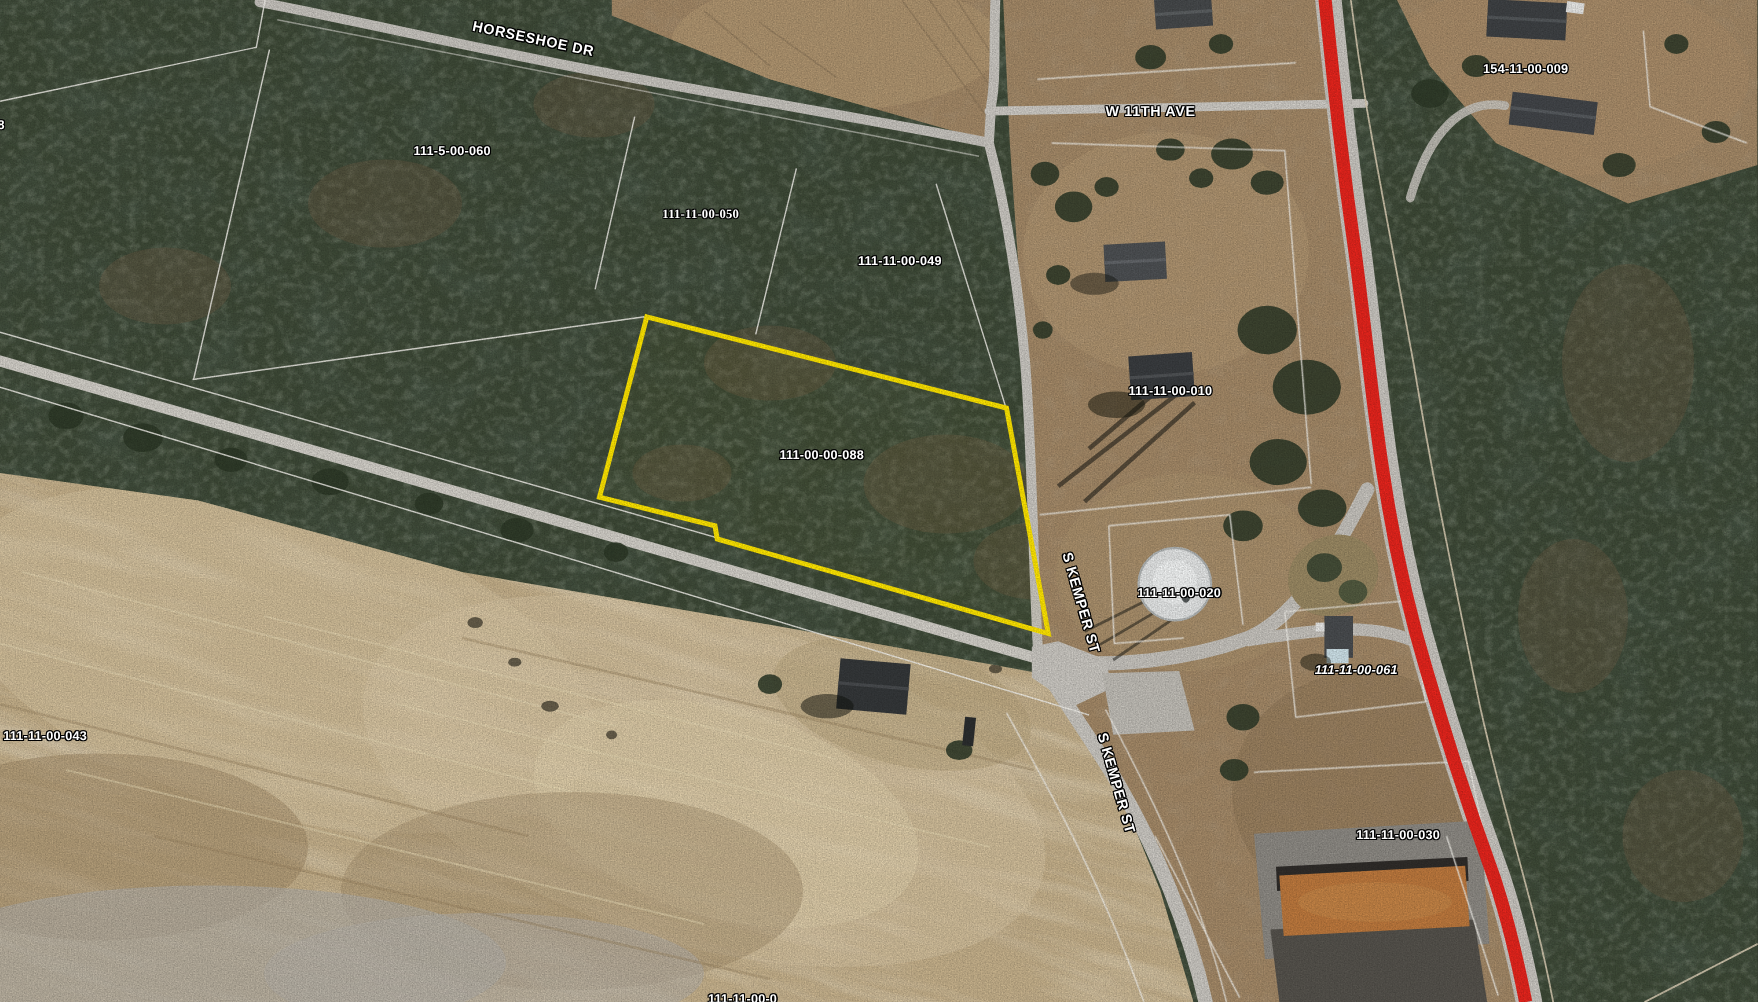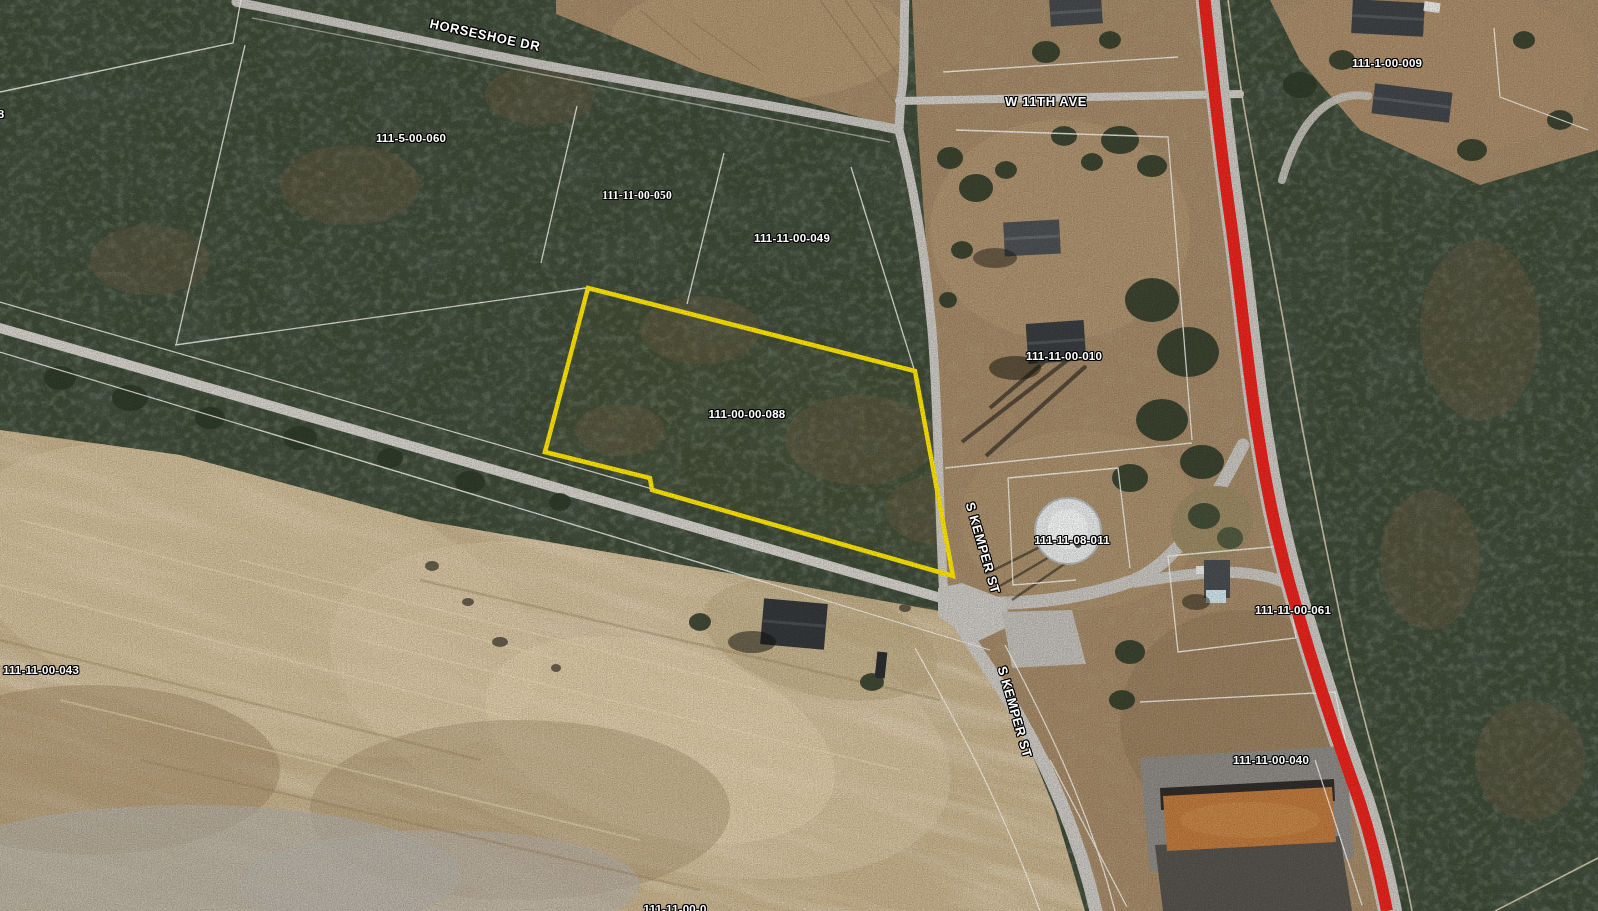--- a/index.html
+++ b/index.html
@@ -291,25 +291,25 @@
   <rect x="0" y="0" width="1598" height="911" filter="url(#grain)" opacity="0.33"></rect>
 </svg>
 
   <div class="label-layer">
       <div class="map-label street" style="left: 485px; top: 35px; transform: translate(-50%, -50%) rotate(12deg);">HORSESHOE DR</div>
       <div class="map-label street" style="left: 1046px; top: 101px; transform: translate(-50%, -50%) rotate(0deg);">W 11TH AVE</div>
       <div class="map-label street" style="left: 983px; top: 548px; transform: translate(-50%, -50%) rotate(74deg);">S KEMPER ST</div>
       <div class="map-label street" style="left: 1015px; top: 712px; transform: translate(-50%, -50%) rotate(74deg);">S KEMPER ST</div>
       <div class="map-label parcel" style="left: 411px; top: 138px; transform: translate(-50%, -50%) rotate(0deg);">111-5-00-060</div>
       <div class="map-label parcel" style="left: 637px; top: 195px; transform: translate(-50%, -50%) rotate(0deg); font-family: Liberation Serif, serif;">111-11-00-050</div>
-      <div class="map-label parcel" style="left: 792px; top: 238px; transform: translate(-50%, -50%) rotate(0deg);">111-11-00-049</div>
-      <div class="map-label parcel" style="left: 1387px; top: 63px; transform: translate(-50%, -50%) rotate(0deg);">111-1-00-009</div>
+      <div class="map-label parcel" style="left: 818px; top: 238px; transform: translate(-50%, -50%) rotate(0deg);">111-11-00-049</div>
+      <div class="map-label parcel" style="left: 1387px; top: 63px; transform: translate(-50%, -50%) rotate(0deg);">154-11-00-009</div>
       <div class="map-label parcel" style="left: 1064px; top: 310px; transform: translate(-50%, -50%) rotate(0deg); margin-top: 46px;">111-11-00-010</div>
       <div class="map-label parcel" style="left: 747px; top: 414px; transform: translate(-50%, -50%) rotate(0deg);">111-00-00-088</div>
-      <div class="map-label parcel" style="left: 1072px; top: 540px; transform: translate(-50%, -50%) rotate(0deg);">111-11-08-011</div>
-      <div class="map-label parcel" style="left: 1293px; top: 610px; transform: translate(-50%, -50%) rotate(0deg);">111-11-00-061</div>
-      <div class="map-label parcel" style="left: 1271px; top: 760px; transform: translate(-50%, -50%) rotate(0deg);">111-11-00-040</div>
+      <div class="map-label parcel" style="left: 1072px; top: 540px; transform: translate(-50%, -50%) rotate(0deg);">111-11-00-020</div>
+      <div class="map-label parcel" style="left: 1233px; top: 610px; transform: translate(-50%, -50%) rotate(0deg); font-style: italic;">111-11-00-061</div>
+      <div class="map-label parcel" style="left: 1271px; top: 760px; transform: translate(-50%, -50%) rotate(0deg);">111-11-00-030</div>
       <div class="map-label parcel" style="left: 41px; top: 670px; transform: translate(-50%, -50%) rotate(0deg);">111-11-00-043</div>
       <div class="map-label parcel" style="left: 1px; top: 114px; transform: translate(-50%, -50%) rotate(0deg);">8</div>
       <div class="map-label parcel" style="left: 675px; top: 909px; transform: translate(-50%, -50%) rotate(0deg);">111-11-00-0</div>
     </div>
 
 </div>
 
 </body></html>

